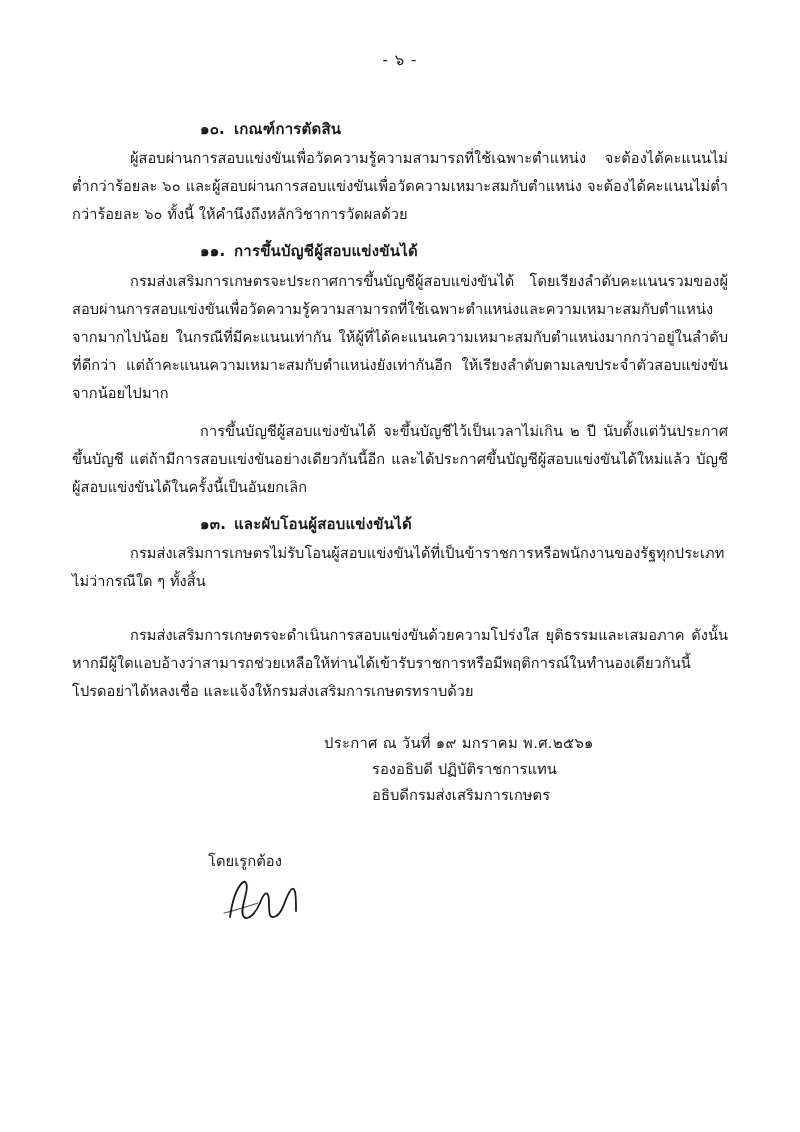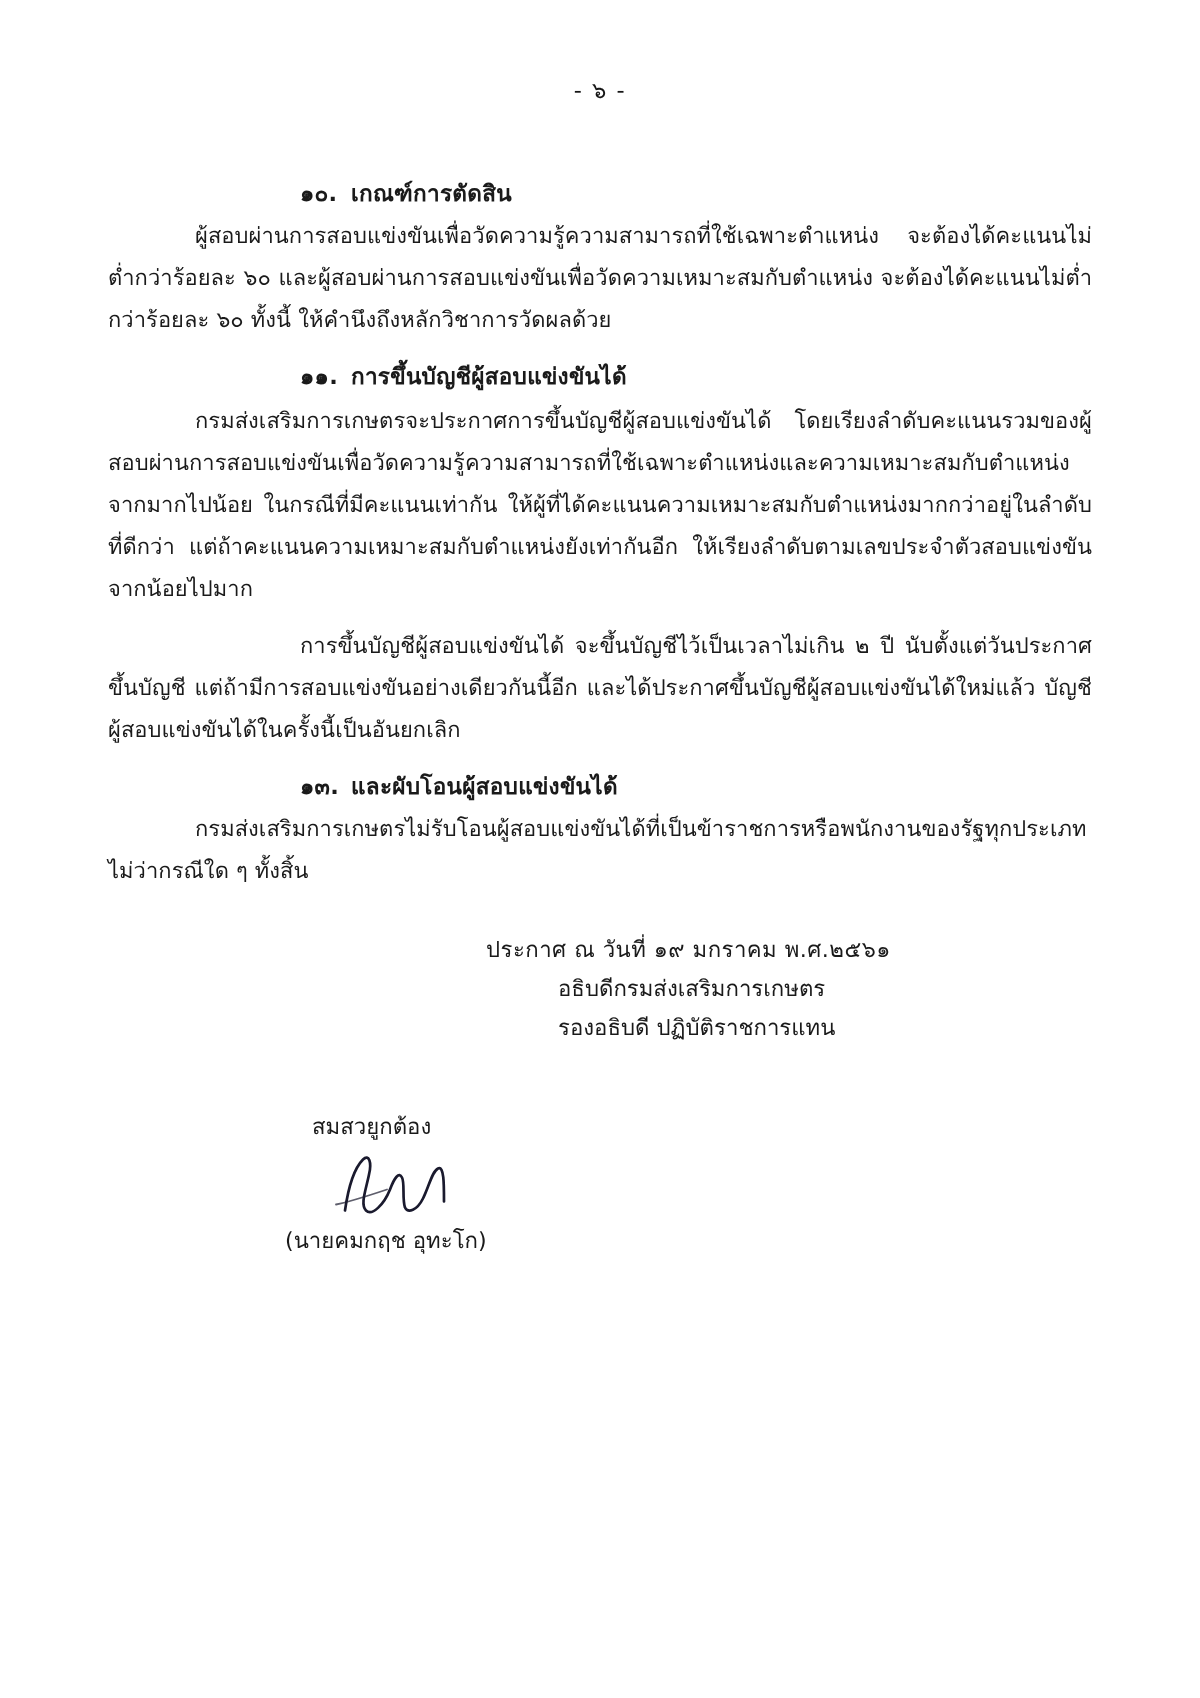--- a/index.html
+++ b/index.html
@@ -127,31 +127,31 @@
     </div>
 
 
     <div class="section">
       <p class="heading">
         <span class="num">๑๓.</span><span>และผับโอนผู้สอบแข่งขันได้</span>
       </p>
       <p class="body-text indent">กรมส่งเสริมการเกษตรไม่รับโอนผู้สอบแข่งขันได้ที่เป็นข้าราชการหรือพนักงานของรัฐทุกประเภทไม่ว่ากรณีใด ๆ ทั้งสิ้น</p>
     </div>
 
+    <p class="body-text indent" style="margin-top:26px;">กรมส่งเสริมการเกษตรจะดำเนินการสอบแข่งขันด้วยความโปร่งใส ยุติธรรมและเสมอภาค ดังนั้น หากมีผู้ใดแอบอ้างว่าสามารถช่วยเหลือให้ท่านได้เข้ารับราชการหรือมีพฤติการณ์ในทำนองเดียวกันนี้ โปรดอย่าได้หลงเชื่อ และแจ้งให้กรมส่งเสริมการเกษตรทราบด้วย</p>
 
     <p class="announce-line">ประกาศ ณ วันที่  ๑๙  มกราคม  พ.ศ.๒๕๖๑</p>
 
+    <p class="sign-role">รองอธิบดี ปฏิบัติราชการแทน</p>
     <p class="sign-role">อธิบดีกรมส่งเสริมการเกษตร</p>
-    <p class="sign-role">รองอธิบดี ปฏิบัติราชการแทน</p>
 
-    <p class="copy-true">สมสวยูกต้อง</p>
+    <p class="copy-true">โดยเรูกต้อง</p>
 
     <div class="signature-mark">
       <svg width="120" height="52" viewBox="0 0 120 52" xmlns="http://www.w3.org/2000/svg">
         <path d="M18 44 C20 30, 24 16, 30 10 C34 6, 36 12, 34 20 C32 30, 28 40, 32 44 C36 48, 44 40, 48 30 C51 22, 54 18, 56 22 C58 26, 56 36, 58 42 C60 46, 66 44, 70 36 C74 28, 76 18, 80 16 C84 14, 84 26, 84 38" fill="none" stroke="#1a1a2e" stroke-width="1.8" stroke-linecap="round"></path>
         <path d="M12 40 C22 38, 34 34, 46 30" fill="none" stroke="#1a1a2e" stroke-width="1.2" stroke-linecap="round" opacity="0.7"></path>
       </svg>
     </div>
 
-    <p class="copy-name">(นายคมกฤช  อุทะโก)</p>
 
   </div>
 </div>
 
 </body></html>

